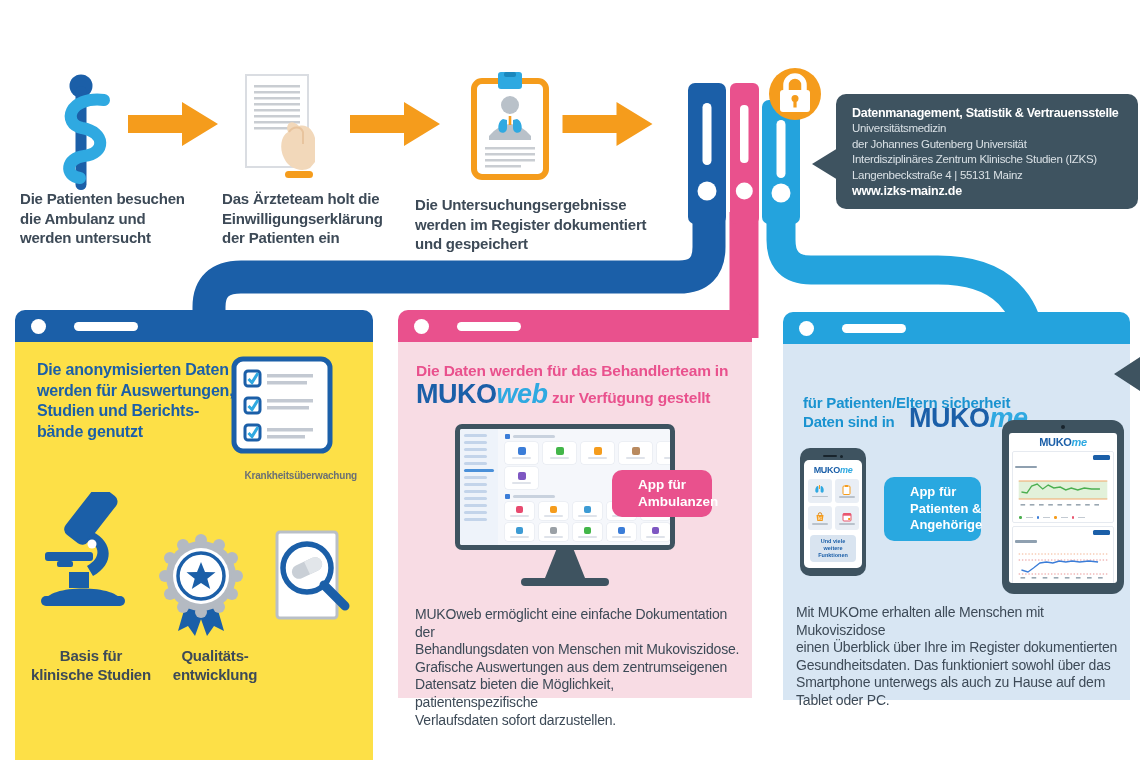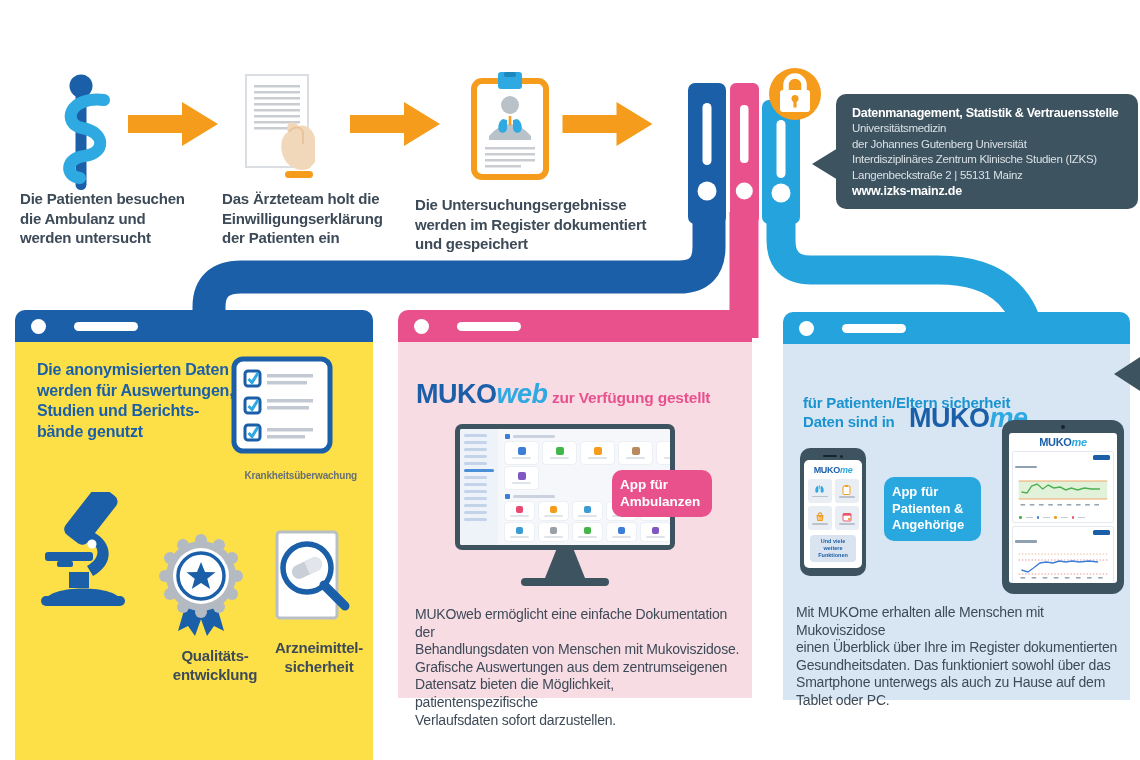--- a/index.html
+++ b/index.html
@@ -37,21 +37,21 @@
 
   .pm-pre{font-size:15.5px;font-weight:bold;color:#e9518d;letter-spacing:-0.2px;}
   .brand-main{font-size:27px;font-weight:800;color:#1b5fa8;letter-spacing:-0.5px;}
   .brand-suffix{font-size:27px;font-weight:bold;font-style:italic;color:#2fa9e1;letter-spacing:-0.5px;}
   .pm-post{font-size:15.5px;font-weight:bold;color:#e9518d;letter-spacing:-0.2px;}
   .pr-pre{font-size:15px;font-weight:bold;color:#1a93d0;letter-spacing:-0.2px;}
   .pr-post{font-size:15px;font-weight:bold;color:#1a93d0;letter-spacing:-0.2px;}
   .panel-par{font-size:14px;color:#3d4a57;line-height:17.6px;letter-spacing:-0.2px;}
 
   .badge{border-radius:10px;color:#fff;font-weight:bold;display:flex;align-items:center;
-         padding:6px 8px;box-sizing:border-box;z-index:4;line-height:16.5px;}
+         padding:6px 26px;box-sizing:border-box;z-index:4;line-height:16.5px;}
 
   
   .monitor{z-index:3;}
   .mon-screen{width:220px;height:126px;background:#3e5360;border-radius:7px;padding:5px;box-sizing:border-box;}
   .mon-display{background:#fff;border-radius:2px;height:100%;display:flex;overflow:hidden;}
   .mon-stand{width:40px;height:28px;background:#3e5360;margin:0 auto;
              clip-path:polygon(28% 0,72% 0,100% 100%,0 100%);}
   .mon-base{width:88px;height:8px;border-radius:4px;background:#3e5360;margin:0 auto;}
   .mon-sidebar{width:30px;background:#eef3fa;padding:5px 4px;display:flex;flex-direction:column;gap:4px;flex:0 0 auto;}
   .sb-row{height:3px;border-radius:1.5px;background:#c3d4ea;width:78%;}
@@ -181,21 +181,21 @@
     <circle cx="30" cy="34.5" r="3.5" fill="#f59c1c"></circle>
     <rect x="28.4" y="36.5" width="3.2" height="7" fill="#f59c1c"></rect>
   </svg>
 
   <div class="abs bubble">
     <div class="bubble-tail"></div>
     <div class="bubble-title">Datenmanagement, Statistik &amp; Vertrauensstelle</div>
     <div class="bubble-address pre">Universitätsmedizin
 der Johannes Gutenberg Universität
 Interdisziplinäres Zentrum Klinische Studien (IZKS)
-Langenbeckstraße 2 | 55131 Mainz</div>
+Langenbeckstraße 4 | 55131 Mainz</div>
     <div class="bubble-site">www.izks-mainz.de</div>
   </div>
 
   <div class="abs step-label pre" style="left:20px;top:189px;width:185px;">Die Patienten besuchen
 die Ambulanz und
 werden untersucht</div>
   <div class="abs step-label pre" style="left:222px;top:189px;width:175px;">Das Ärzteteam holt die
 Einwilligungserklärung
 der Patienten ein</div>
   <div class="abs step-label pre" style="left:415px;top:195px;width:255px;">Die Untersuchungsergebnisse
@@ -272,33 +272,34 @@
       <svg class="abs" style="left:252px;top:188px;" width="92" height="98" viewBox="0 0 92 98">
         <rect x="10" y="2" width="60" height="86" rx="3" fill="#fff" stroke="#b9bfc7" stroke-width="3"></rect>
         <g transform="rotate(-25 40 38)">
           <rect x="24" y="31" width="32" height="14" rx="7" fill="#c9cfd6"></rect>
           <path d="M40,31 h9 a7,7 0 0 1 0,14 h-9 Z" fill="#e2e6ea"></path>
         </g>
         <circle cx="40" cy="38" r="24" fill="none" stroke="#1b5fa8" stroke-width="5.5"></circle>
         <line x1="57" y1="55" x2="78" y2="76" stroke="#1b5fa8" stroke-width="9" stroke-linecap="round"></line>
       </svg>
 
+      <div class="abs pl-item-label pre" style="left:6px;top:304px;width:140px;">Basis für
+klinische Studien</div>
       <div class="abs pl-item-label pre" style="left:148px;top:304px;width:104px;">Qualitäts-
 entwicklung</div>
-      <div class="abs pl-item-label pre" style="left:252px;top:296px;width:104px;">Arzneimittel-
-sicherheit</div>
     </div>
   </div>
 
   <div class="abs panel" style="left:398px;top:310px;width:354px;">
     <div class="panel-header" style="background:#e9518d;">
       <span class="ph-circle"></span>
       <span class="ph-dash"></span>
     </div>
     <div class="panel-body" style="background:#f8dce4;height:356px;">
+      <div class="abs pm-pre" style="left:18px;top:20px;">Die Daten werden für das Behandlerteam in</div>
       <div class="abs" style="left:18px;top:37px;">
         <span class="brand-main">MUKO</span><span class="brand-suffix">web</span>
         <span class="pm-post">zur Verfügung gestellt</span>
       </div>
 
       <div class="abs monitor" style="left:57px;top:82px;">
         <div class="mon-screen">
           <div class="mon-display">
               <div class="mon-sidebar">
                 <div class="sb-row"></div>

